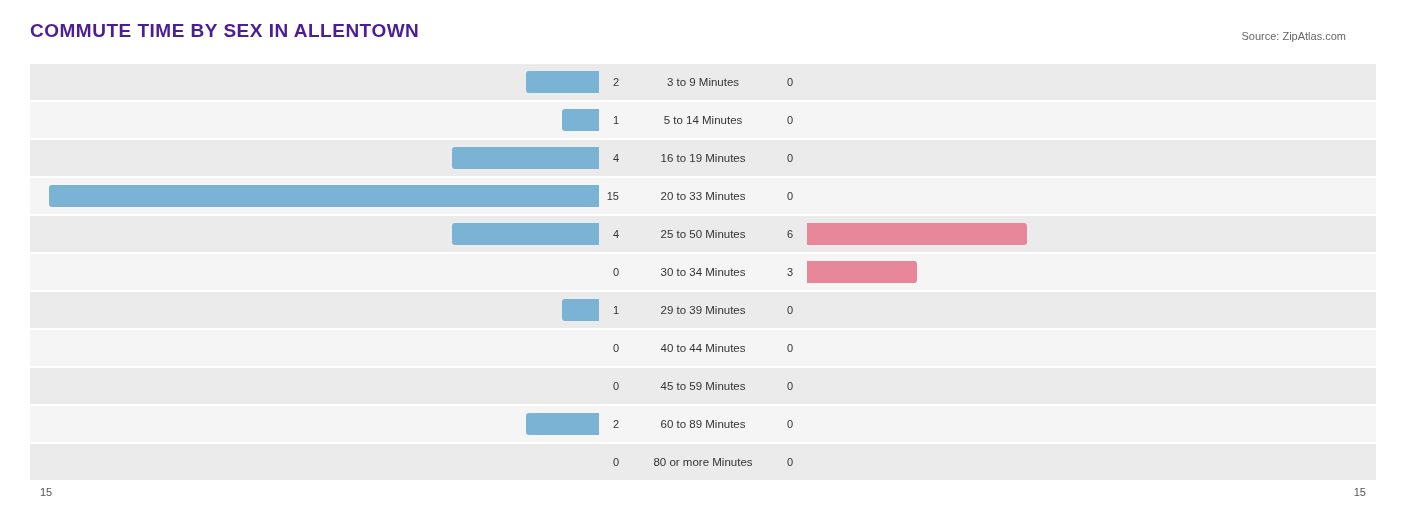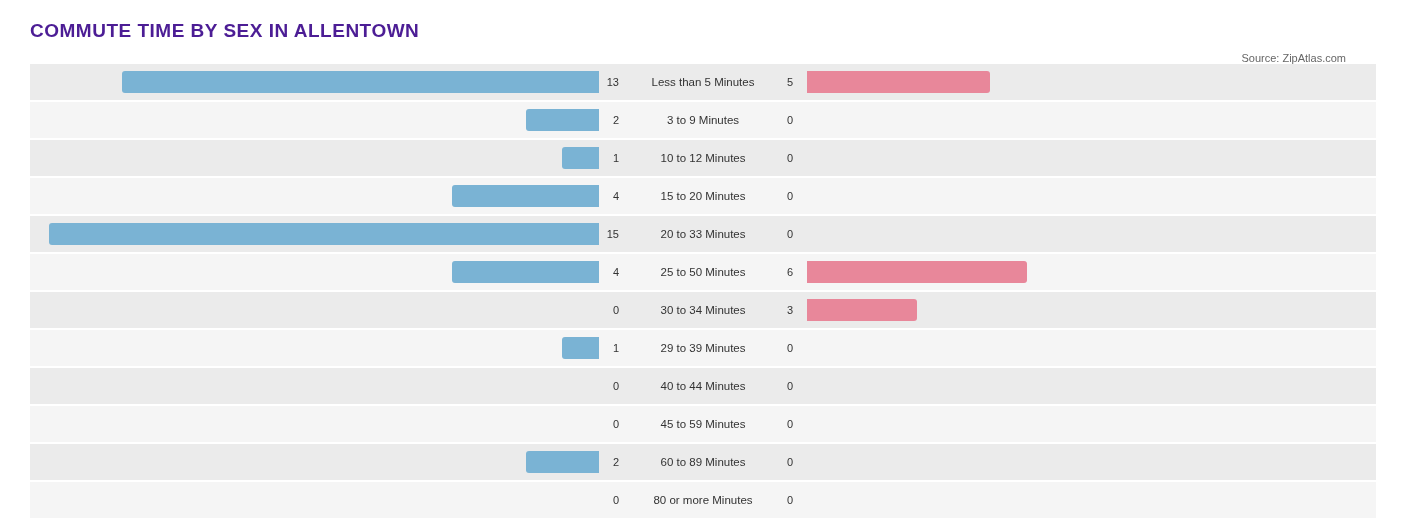--- a/index.html
+++ b/index.html
@@ -16,21 +16,21 @@
       text-transform: uppercase;
       letter-spacing: 0.5px;
       color: #4c1d95;
       margin-bottom: 12px;
     }
     .source {
       font-size: 11px;
       color: #666;
       text-align: right;
       position: absolute;
-      top: 32px;
+      top: 10px;
       right: 30px;
     }
     .chart-area {
       position: relative;
       margin-top: 10px;
     }
     .row {
       display: flex;
       align-items: center;
       height: 36px;
@@ -140,55 +140,44 @@
 
 <div class="header-row">
   <div class="chart-title">COMMUTE TIME BY SEX IN ALLENTOWN</div>
   <div class="source">Source: ZipAtlas.com</div>
 </div>
 
 <div class="chart-area">
   <div id="chart-rows">
       <div class="row">
         <div class="male-side">
-          <div class="bar-male" style="width: 476.667px;"></div>
-          <div class="male-value">13</div>
-        </div>
-        <div class="label-center">Less than 5 Minutes</div>
-        <div class="female-side">
-          <div class="female-value">5</div>
-          <div class="bar-female" style="width: 183.333px;"></div>
-        </div>
-      </div>
-      <div class="row">
-        <div class="male-side">
           <div class="bar-male" style="width: 73.3333px;"></div>
           <div class="male-value">2</div>
         </div>
         <div class="label-center">3 to 9 Minutes</div>
         <div class="female-side">
           <div class="female-value">0</div>
         </div>
       </div>
       <div class="row">
         <div class="male-side">
           <div class="bar-male" style="width: 36.6667px;"></div>
           <div class="male-value">1</div>
         </div>
-        <div class="label-center">10 to 12 Minutes</div>
+        <div class="label-center">5 to 14 Minutes</div>
         <div class="female-side">
           <div class="female-value">0</div>
         </div>
       </div>
       <div class="row">
         <div class="male-side">
           <div class="bar-male" style="width: 146.667px;"></div>
           <div class="male-value">4</div>
         </div>
-        <div class="label-center">15 to 20 Minutes</div>
+        <div class="label-center">16 to 19 Minutes</div>
         <div class="female-side">
           <div class="female-value">0</div>
         </div>
       </div>
       <div class="row">
         <div class="male-side">
           <div class="bar-male" style="width: 550px;"></div>
           <div class="male-value">15</div>
         </div>
         <div class="label-center">20 to 33 Minutes</div>

